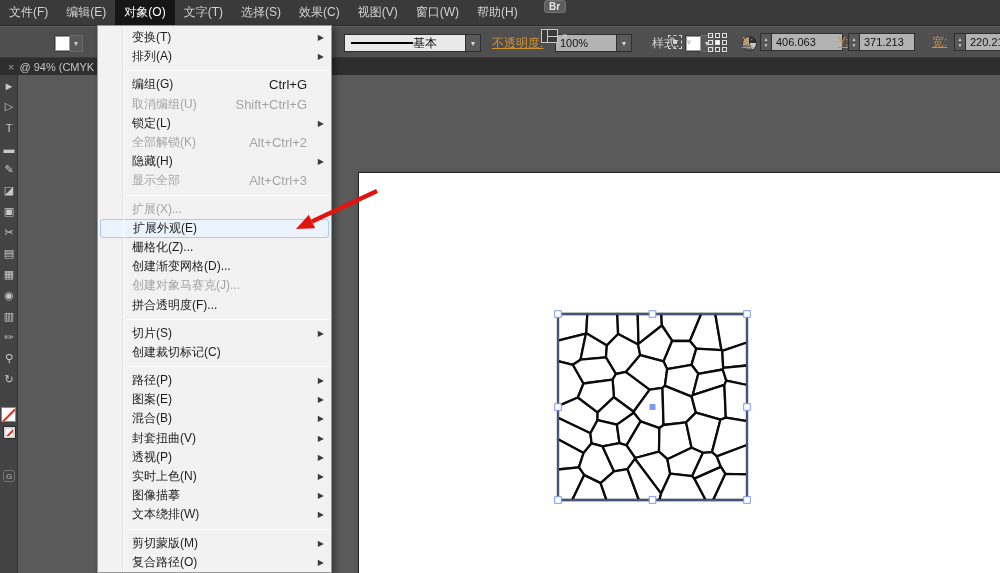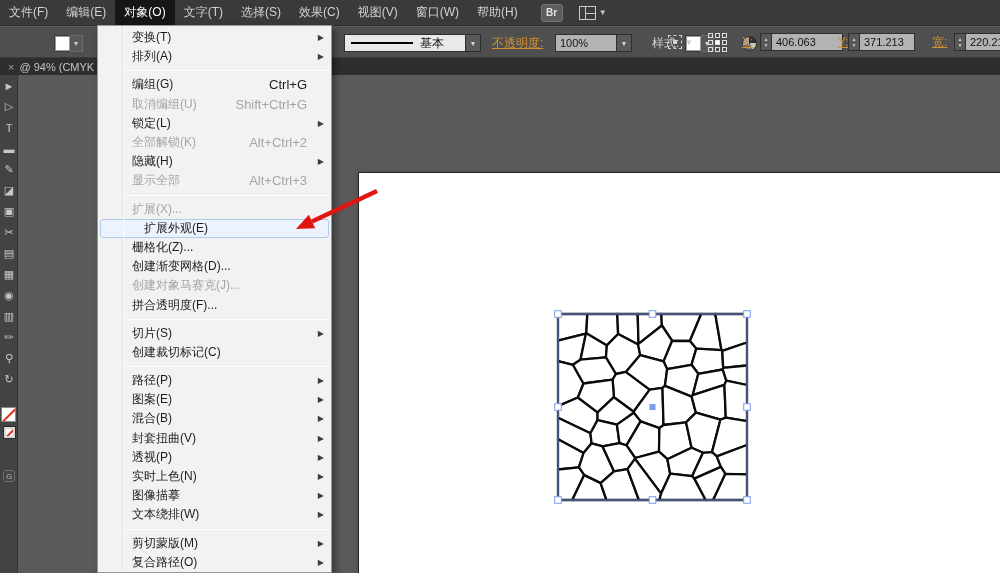--- a/index.html
+++ b/index.html
@@ -3,34 +3,34 @@
 <meta charset="utf-8">
 <style>
   * { margin:0; padding:0; box-sizing:border-box; }
   html,body { width:1000px; height:573px; overflow:hidden; font-family:"Liberation Sans","DejaVu Sans",sans-serif; }
   #app { position:relative; width:1000px; height:573px; background:#5a5a5a; }
 
   
   #menubar { position:absolute; left:0; top:0; width:1000px; height:26px; background:#3a3a3a; display:flex; align-items:stretch; z-index:40; border-bottom:1px solid #2b2b2b;}
   .menu-item { color:#d2d2d2; font-size:12px; padding:0 9px; display:flex; align-items:center; cursor:default; }
   .menu-item.active { background:#161616; color:#ffffff; }
-  #menubar-right { display:flex; align-items:center; gap:16px; margin-left:14px; }
+  #menubar-right { display:flex; align-items:center; gap:16px; margin-left:14px;flex-direction:column; }
   .br-btn { width:22px; height:18px; background:#5d5d5d; border:1px solid #747474; border-radius:3px; color:#e3e3e3; font-size:10px; font-weight:bold; display:flex; align-items:center; justify-content:center; }
   .ws-btn { display:flex; align-items:center; gap:3px; }
   .ws-icon { width:17px; height:14px; border:1px solid #c9c9c9; background:#3a3a3a; position:relative; }
   .ws-icon::before { content:""; position:absolute; left:5px; top:0; bottom:0; width:1px; background:#c9c9c9; }
   .ws-icon::after { content:""; position:absolute; left:6px; right:0; top:6px; height:1px; background:#c9c9c9; }
   .dd-caret { color:#c9c9c9; font-size:8px; }
 
   
   #controlbar { position:absolute; left:0; top:26px; width:1000px; height:32px; background:#4f4f4f; border-top:1px solid #5e5e5e; border-bottom:1px solid #393939; z-index:30; }
   .cb { position:absolute; top:0; height:30px; display:flex; align-items:center; }
   .swatch { width:15px; height:15px; background:#ffffff; border:1px solid #9a9a9a; box-shadow:0 0 0 1px #3c3c3c; }
   .mini-dd { width:13px; height:17px; display:flex; align-items:center; justify-content:center; color:#cccccc; font-size:7px; background:#585858; border:1px solid #6a6a6a; border-left:none; }
-  .combo-white { height:18px; background:#e9e9e9; border:1px solid #2f2f2f; display:flex; align-items:center; padding:0 6px; gap:7px; }
+  .combo-white { height:18px; background:#e9e9e9; border:1px solid #2f2f2f; display:flex; align-items:center; padding:0 6px; }
   .stroke-line { width:62px; height:2px; background:#000000; }
   .combo-white .combo-txt { font-size:12px; color:#111111; }
   .dd-btn { width:15px; height:18px; background:#5a5a5a; border:1px solid #2f2f2f; border-left:none; color:#d5d5d5; font-size:7px; display:flex; align-items:center; justify-content:center; }
   .link-label { color:#cf9136; font-size:12px; text-decoration:underline; }
   .plain-label { color:#cf9136; font-size:12px; }
   .field { height:18px; background:#b3b3b3; border:1px solid #2f2f2f; color:#151515; font-size:11px; display:flex; align-items:center; padding:8px 4px; }
   .spinner { width:11px; height:18px; background:#585858; border:1px solid #2f2f2f; border-right:none; display:flex; flex-direction:column; align-items:center; justify-content:center; gap:1px; }
   .spinner span { color:#cfcfcf; font-size:5px; line-height:5px; }
   .recolor-circle { width:15px; height:15px; border-radius:50%; background:conic-gradient(#2e2e2e 0 90deg,#c8c8c8 90deg 150deg,#6f6f6f 150deg 250deg,#a5a5a5 250deg); border:1px solid #2c2c2c; }
   .dashed-icon { width:14px; height:14px; border:1px dashed #d2d2d2; position:relative; }
@@ -60,21 +60,21 @@
   #artwork-svg { position:absolute; left:553px; top:309px; width:199px; height:196px; overflow:visible; }
 
   
   #object-menu { position:absolute; left:97px; top:25px; width:235px; height:548px; background:#f2f2f2; border:1px solid #979797; box-shadow:3px 3px 7px rgba(0,0,0,0.4); z-index:45; padding-top:2px; overflow:hidden; }
   #object-menu::before { content:""; position:absolute; left:24px; top:0; bottom:0; width:1px; background:#e2e2e2; }
   #object-menu::after { content:""; position:absolute; left:25px; top:0; bottom:0; width:1px; background:#fbfbfb; }
   .mitem { position:relative; height:19.2px; display:flex; align-items:center; padding-left:34px; font-size:12px; color:#1d1d1d; }
   .mitem .mshortcut { position:absolute; right:24px; font-size:13px; }
   .mitem .marrow { position:absolute; right:7px; font-size:8px; color:#3c3c3c; }
   .mitem.disabled { color:#a5a5a5; }
-  .mitem.hilite { background:#ecf3fd; border:1px solid #aecbea; border-radius:3px; margin:0 2px; padding-left:43px; height:19.2px; }
+  .mitem.hilite { background:#ecf3fd; border:1px solid #aecbea; border-radius:3px; margin:0 2px; padding-left:32px; height:19.2px; }
   .msep { height:1px; background:#d9d9d9; border-bottom:1px solid #ffffff; margin:4px 2px 4px 28px; }
 
   
   #arrow-svg { position:absolute; left:280px; top:180px; width:110px; height:60px; z-index:60; pointer-events:none; }
 </style>
 </head>
 <body>
 
 <div id="app">
 

